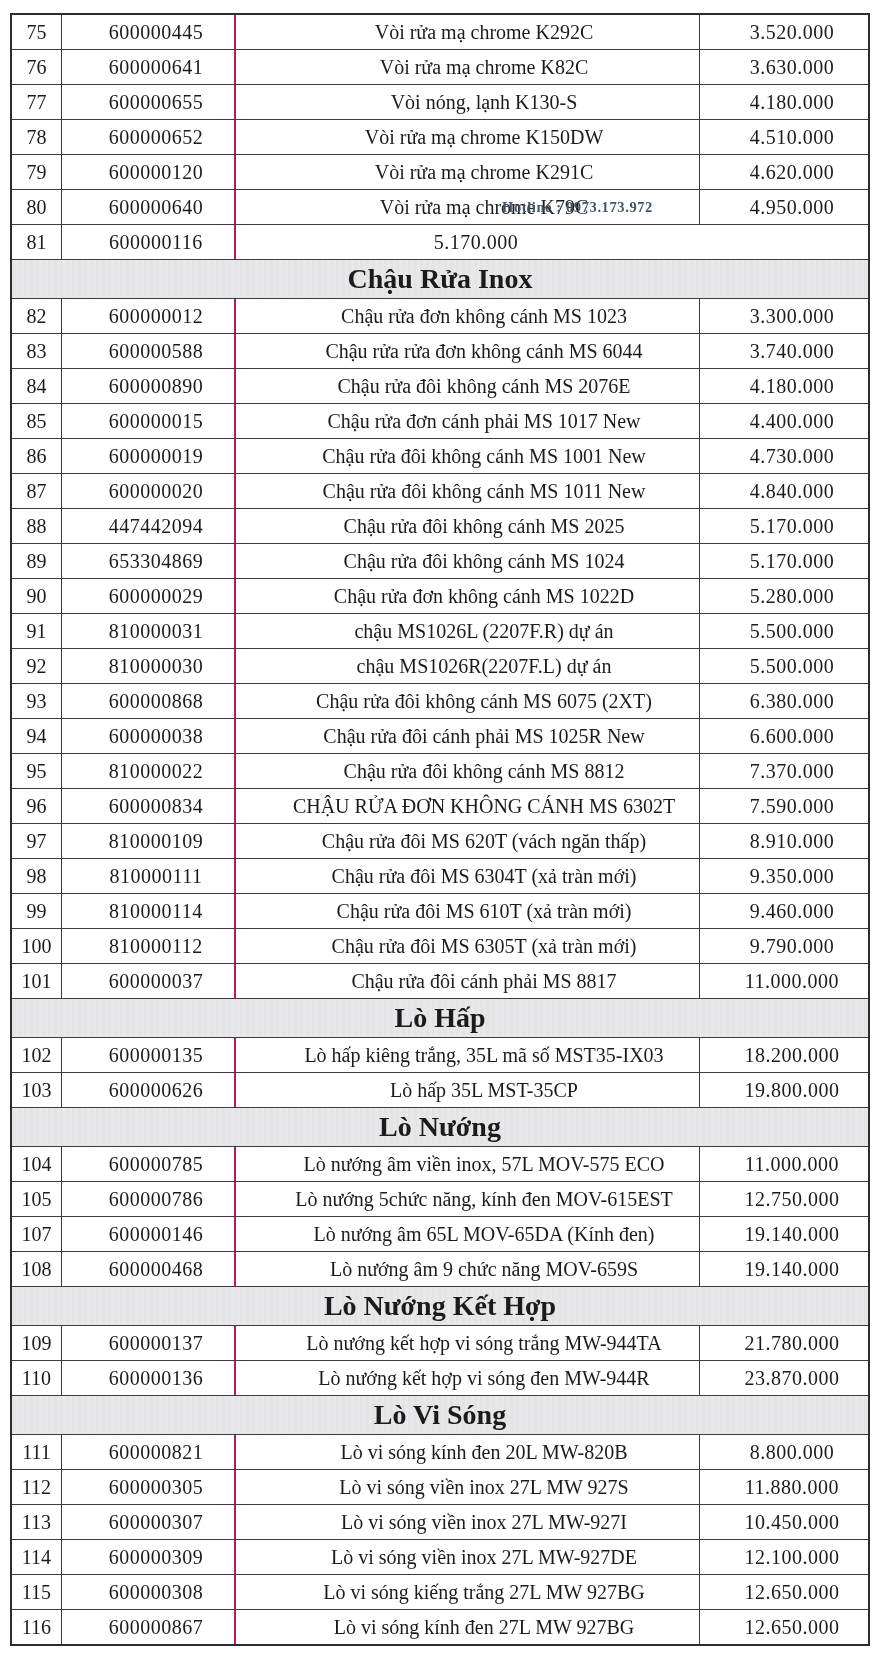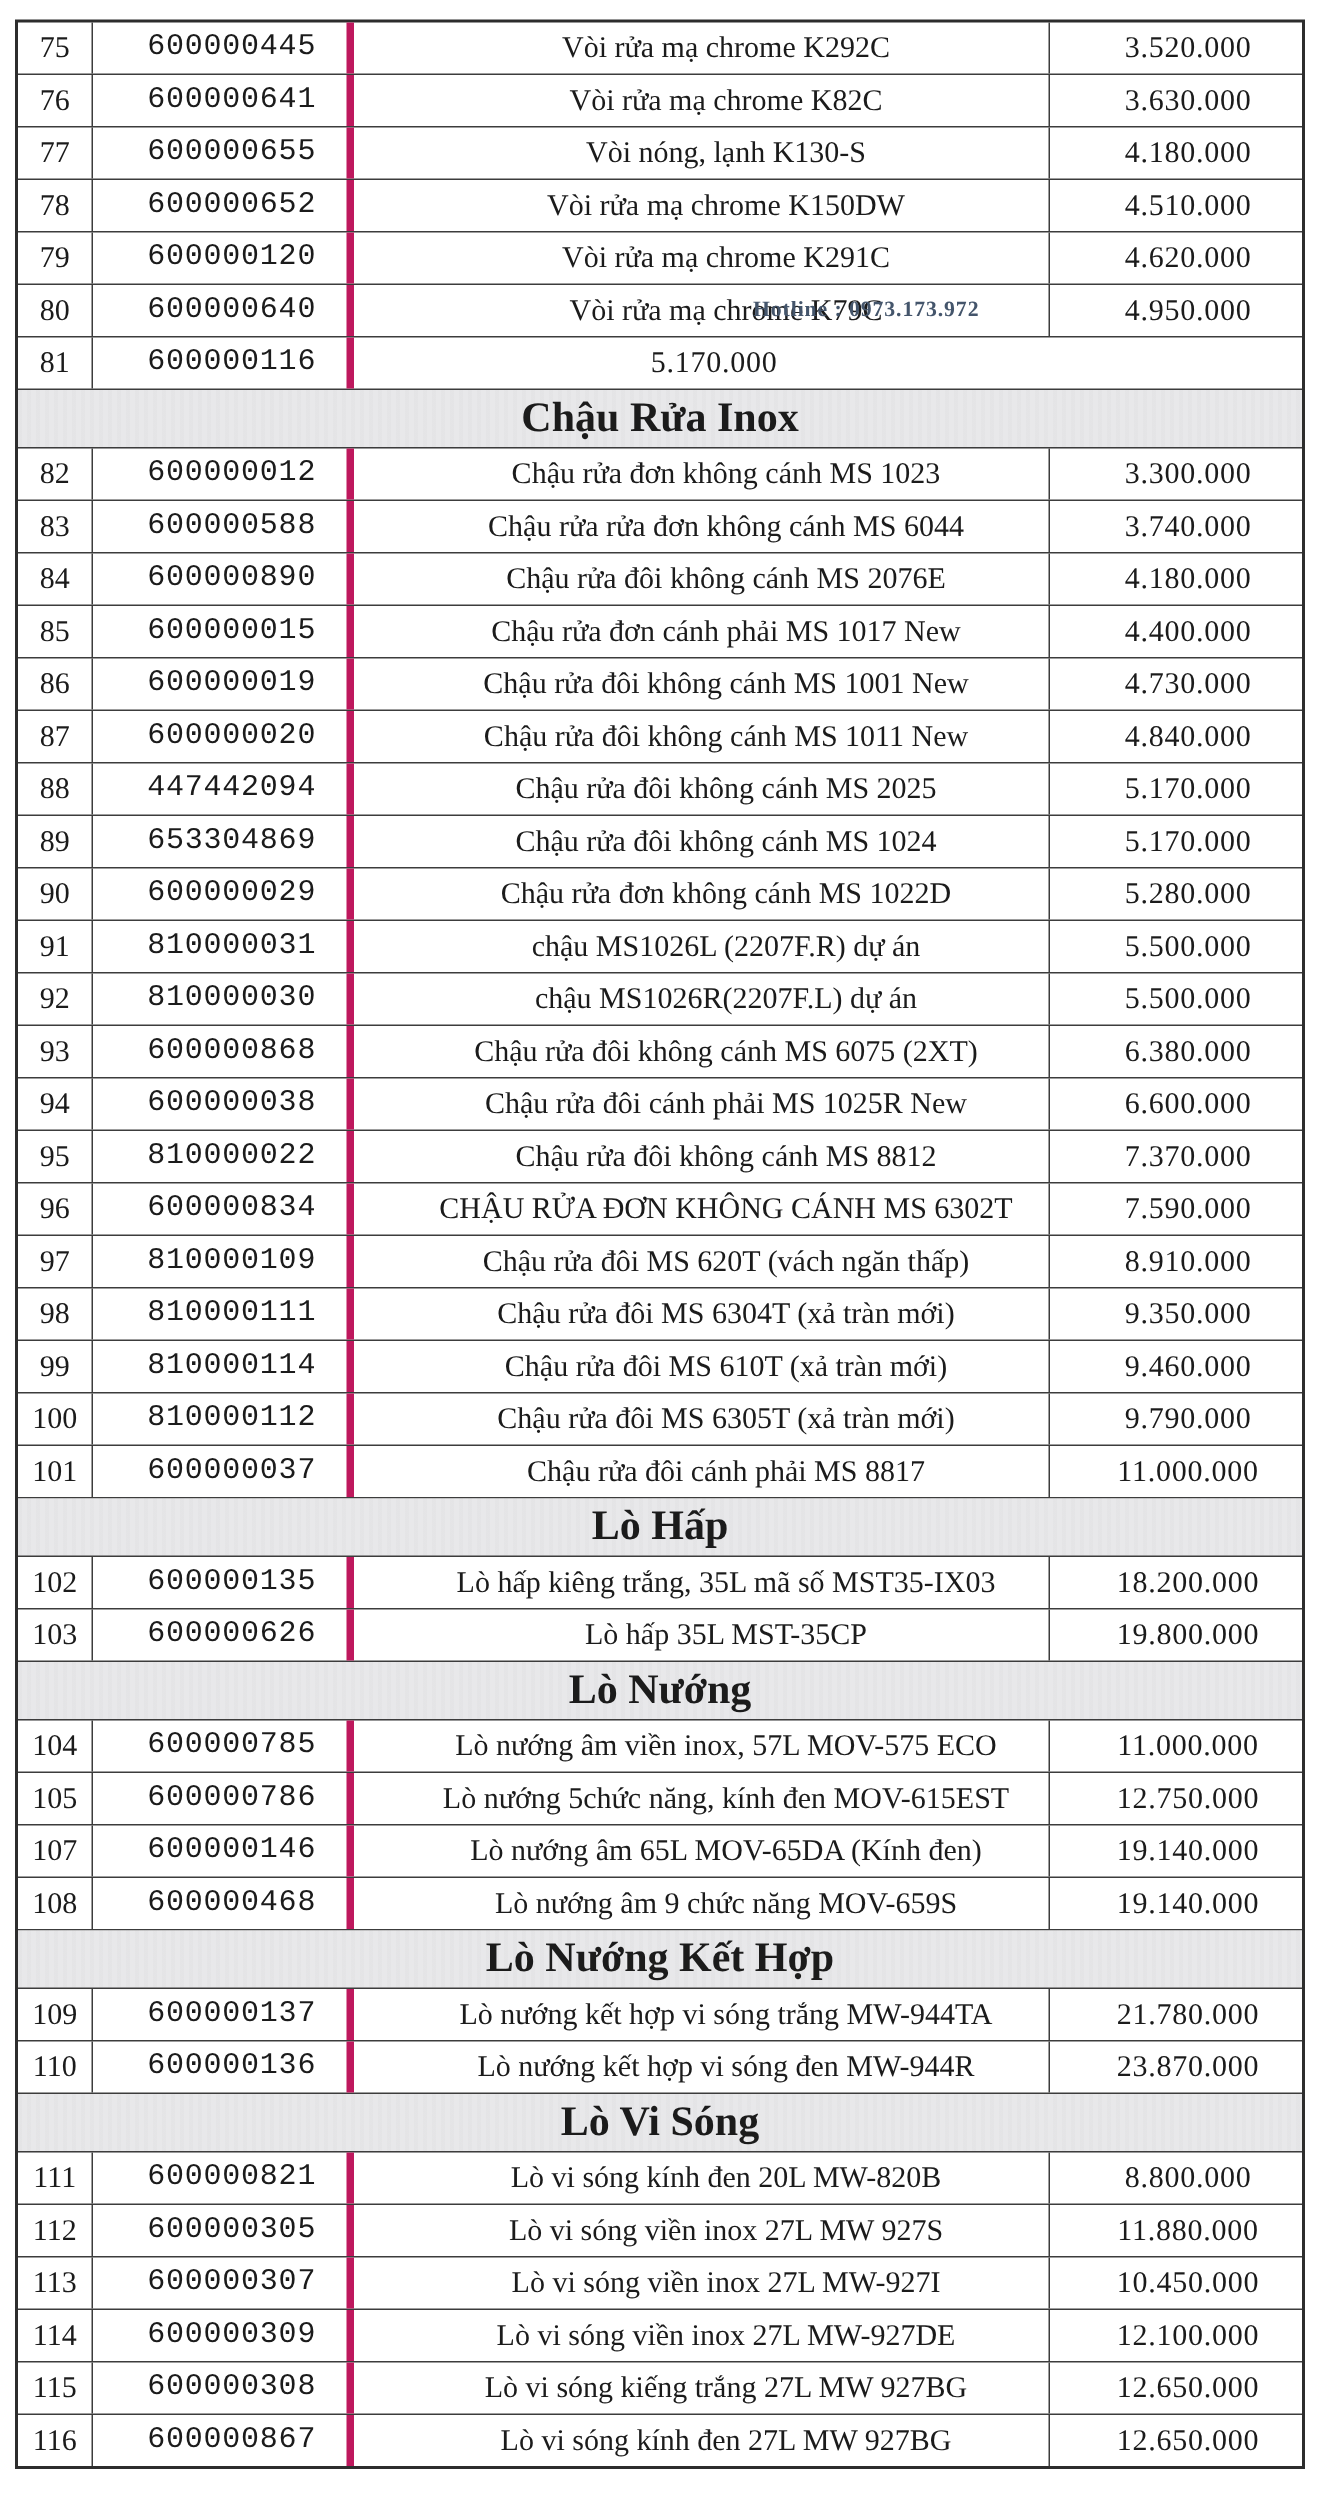--- a/index.html
+++ b/index.html
@@ -19,21 +19,21 @@
     height:34px;
     border-bottom:1px solid #3c3c3c;
     gap:16px;
   }
   .prow:last-child{border-bottom:none;}
   .prow > div{
     display:flex;align-items:center;justify-content:center;
     font-size:20px;line-height:1;white-space:nowrap;overflow:hidden;
   }
   .cell-no{border-right:1px solid #3c3c3c;}
-  .cell-code{border-right:5px solid #be185d;letter-spacing:0.5px;font-family:Liberation Mono, monospace;}
+  .cell-code{border-right:2px solid #be185d;letter-spacing:0.5px;}
   .cell-name{
     border-right:1px solid #3c3c3c;
     justify-content:flex-start;padding-left:17px;position:relative;
   }
   .cell-price{letter-spacing:0.5px;}
   .section-row{
     height:38px;
     border-bottom:1px solid #3c3c3c;
     display:flex;align-items:center;justify-content:center;
     font-weight:bold;font-size:28px;

